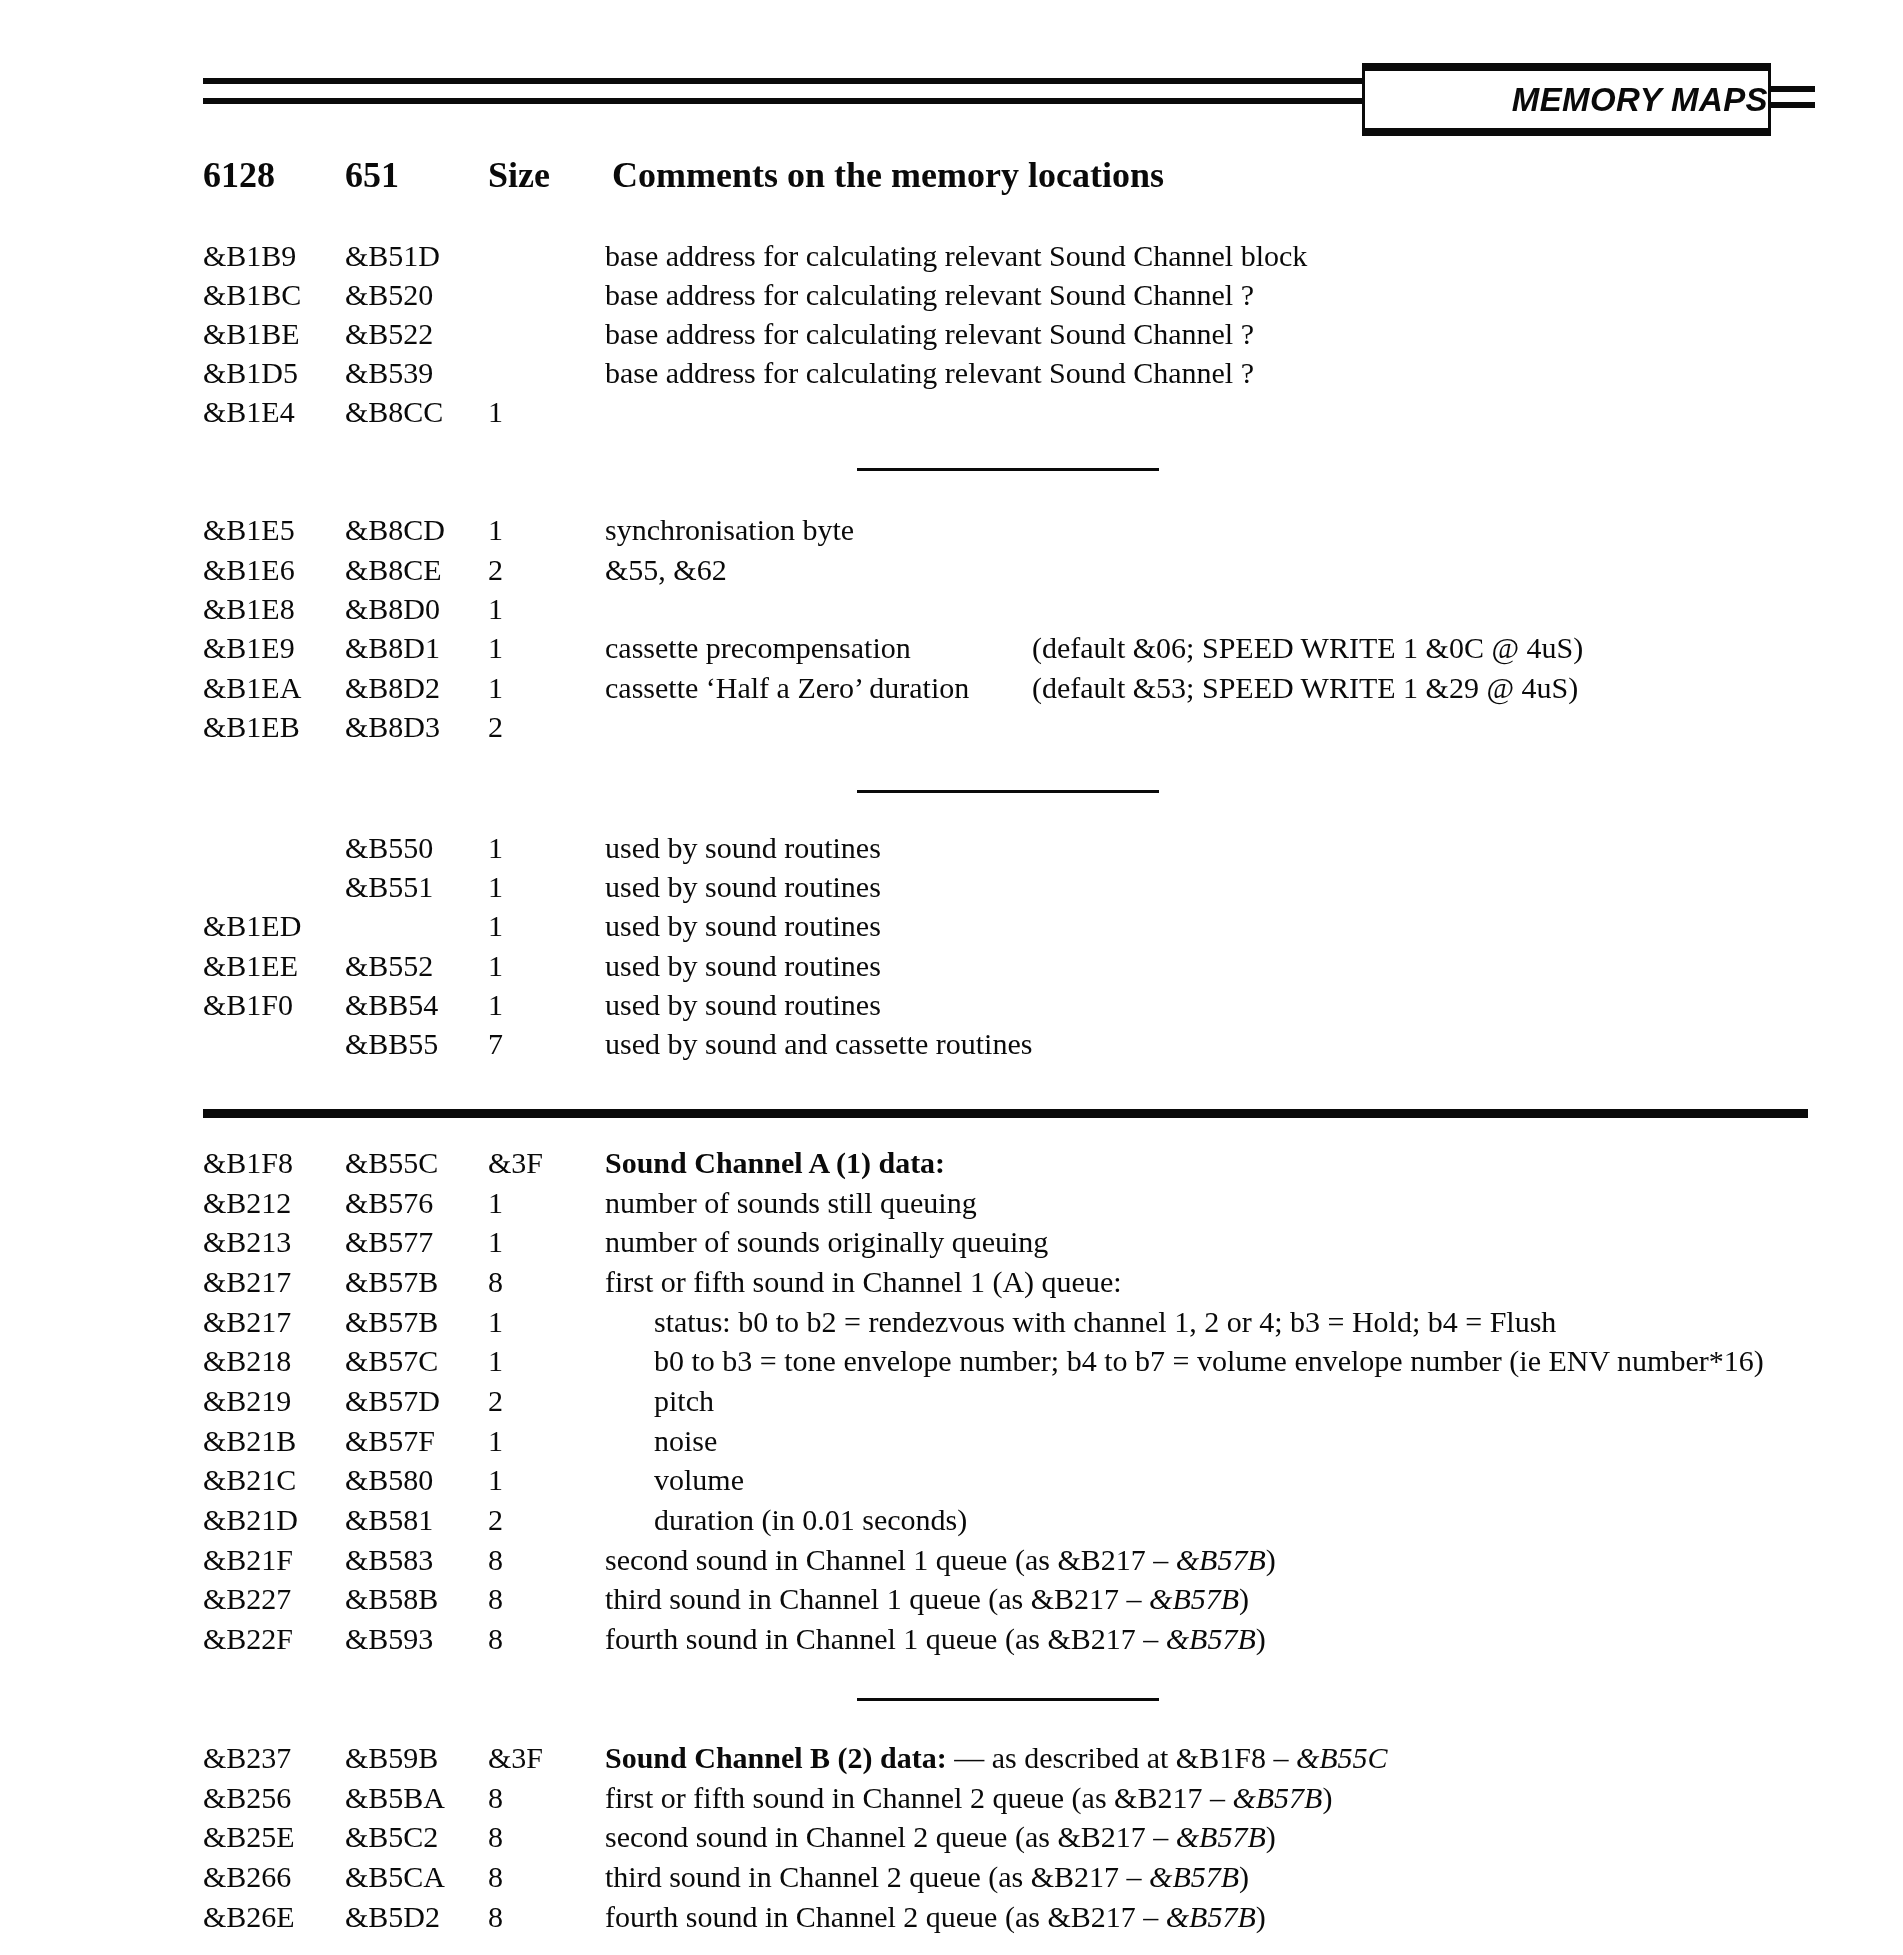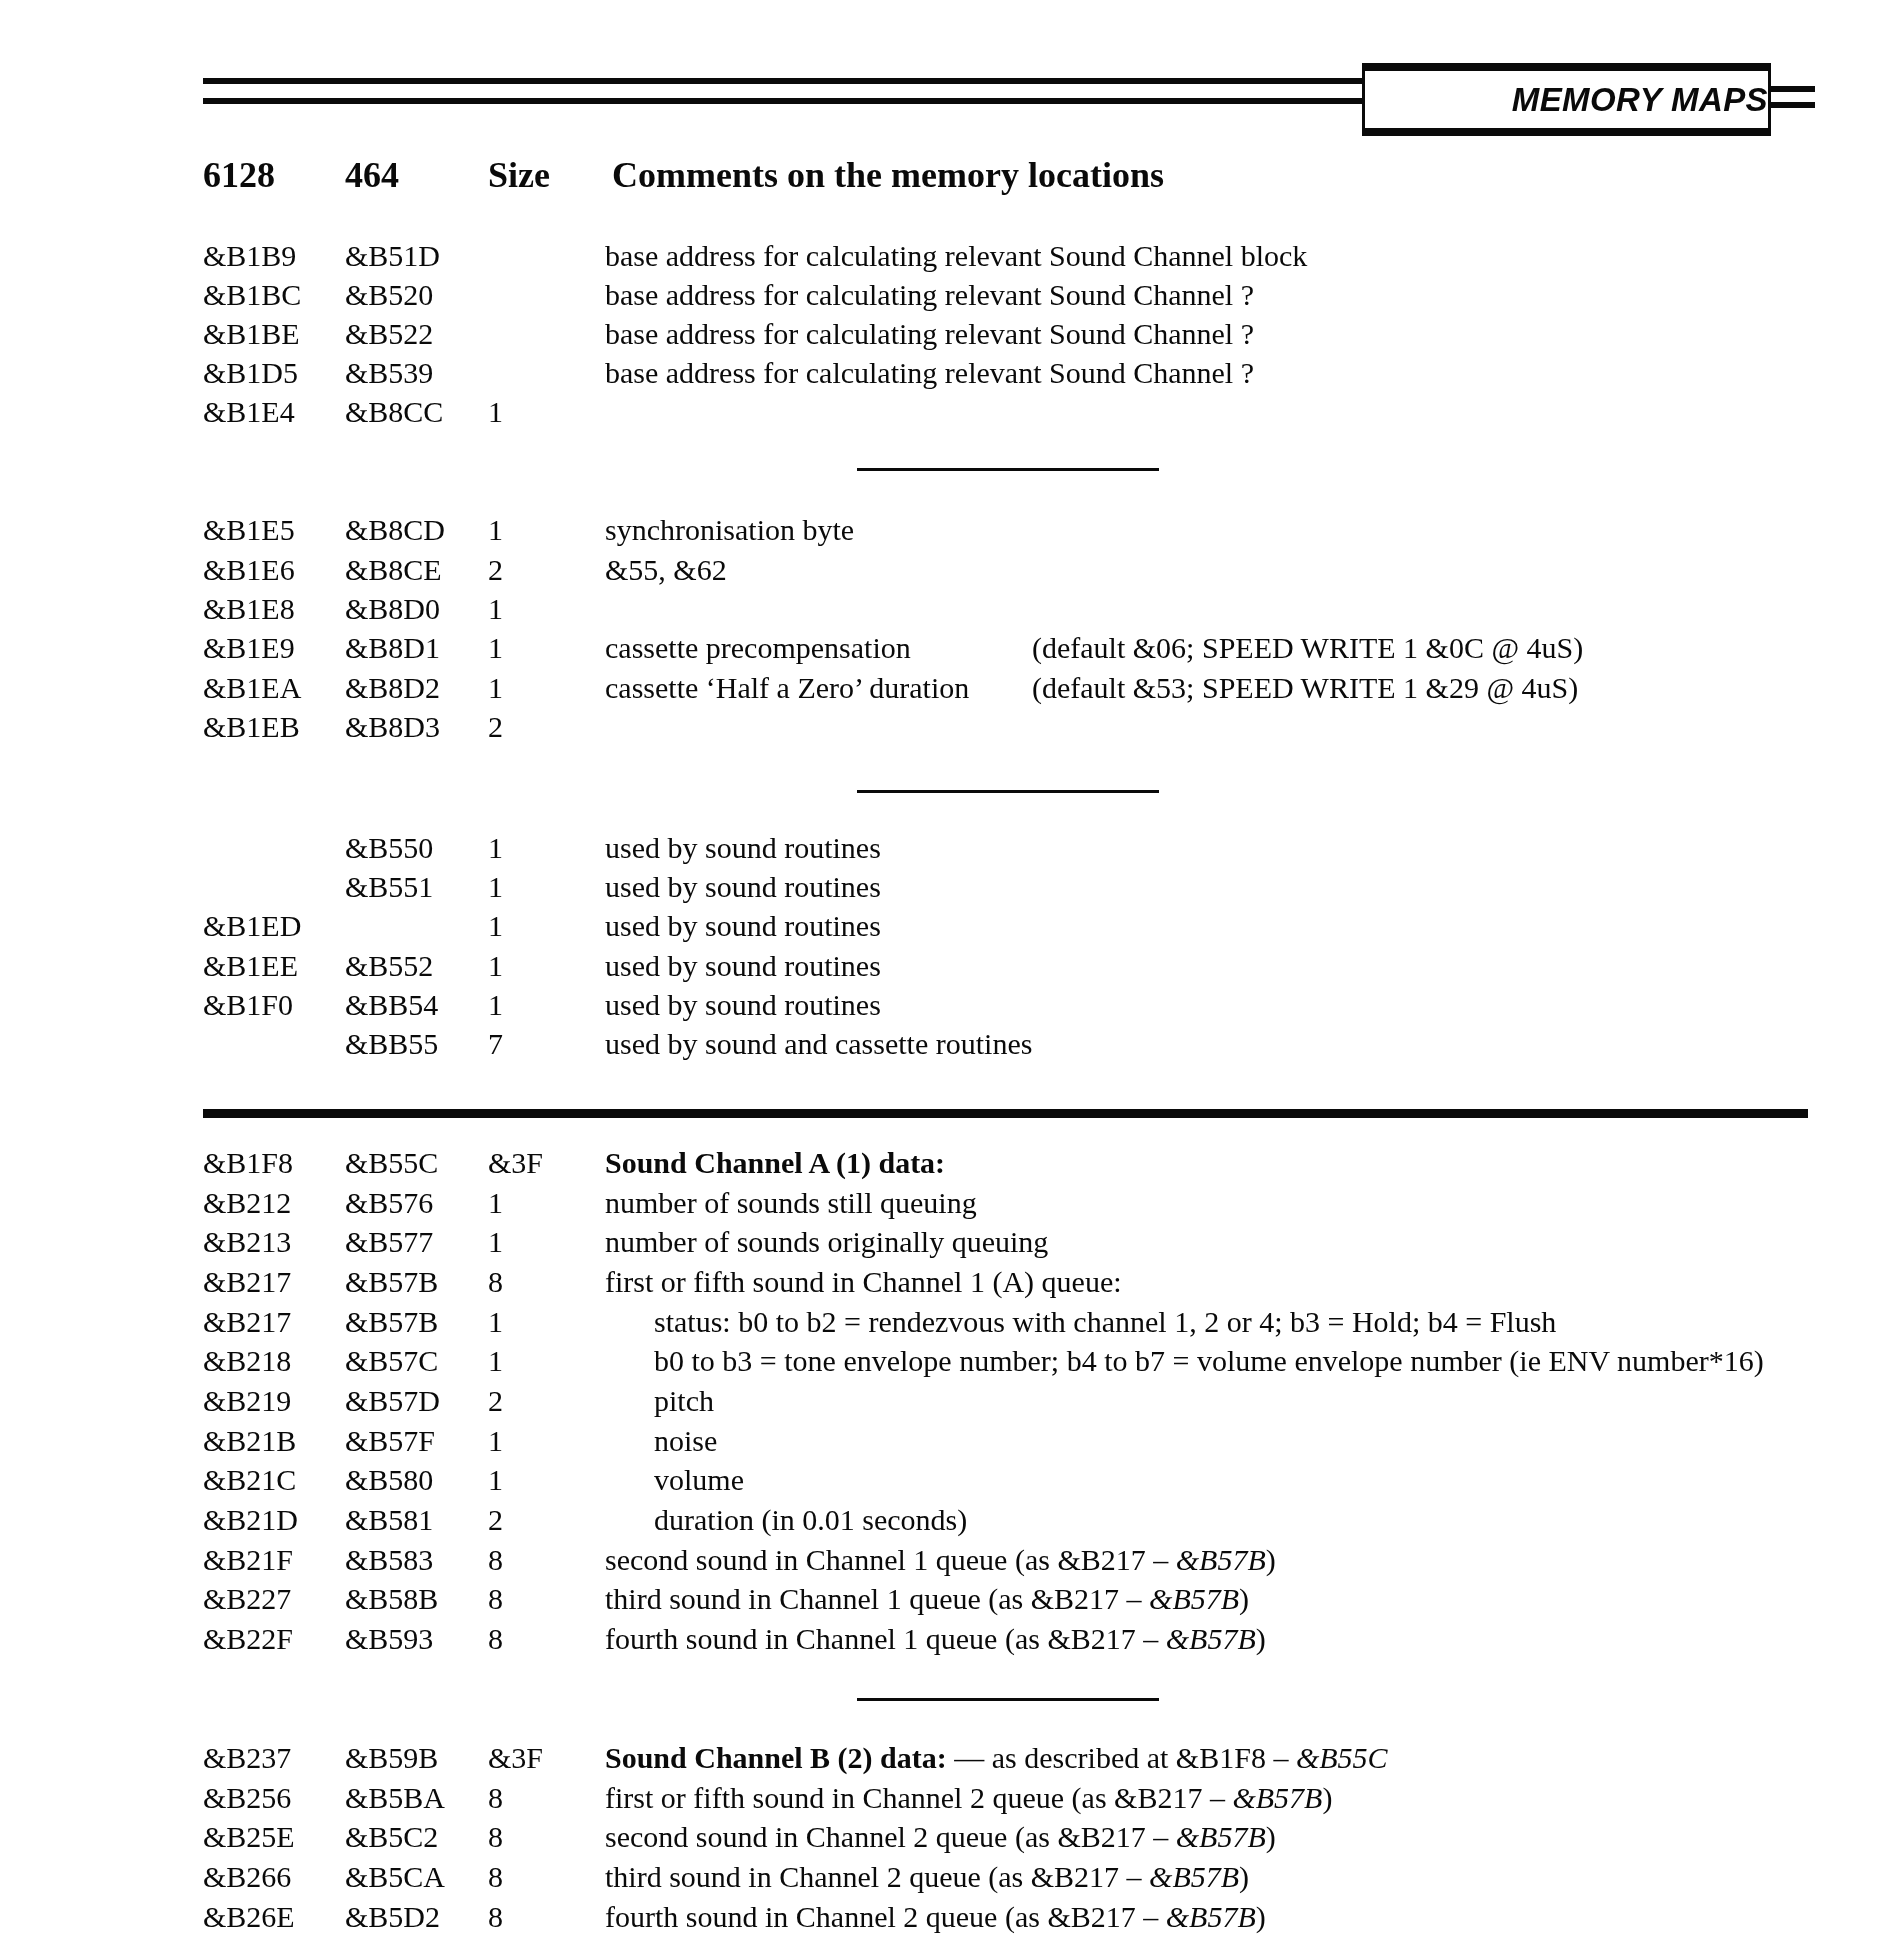--- a/index.html
+++ b/index.html
@@ -27,21 +27,21 @@
 
 <div class="rule" style="left:203px; top:78px; width:1163px; height:6.3px;"></div>
 <div class="rule" style="left:203px; top:98px; width:1163px; height:6.3px;"></div>
 <div class="rule" style="left:1768px; top:86px; width:47px; height:5.5px;"></div>
 <div class="rule" style="left:1768px; top:102px; width:47px; height:5.5px;"></div>
 <div class="hdr-box" style="left:1362px; top:63px; width:409px; height:73px;">
   <span>MEMORY MAPS</span>
 </div>
 
 <div class="col-head" style="left:203px;font-family:Liberation Serif, serif;">6128</div>
-<div class="col-head" style="left:345px;">464</div>
+<div class="col-head" style="left:345px;">651</div>
 <div class="col-head" style="left:488px;">Size</div>
 <div class="col-head" style="left:612px;">Comments on the memory locations</div>
 
 <div id="rows">
     <div class="row" style="top: 239px;">
       <span class="c6128">&amp;B1B9</span>
       <span class="c464">&amp;B51D</span>
       <span class="csize"></span>
       <span class="ccom"><span>base address for calculating relevant Sound Channel block</span></span>
     </div>

